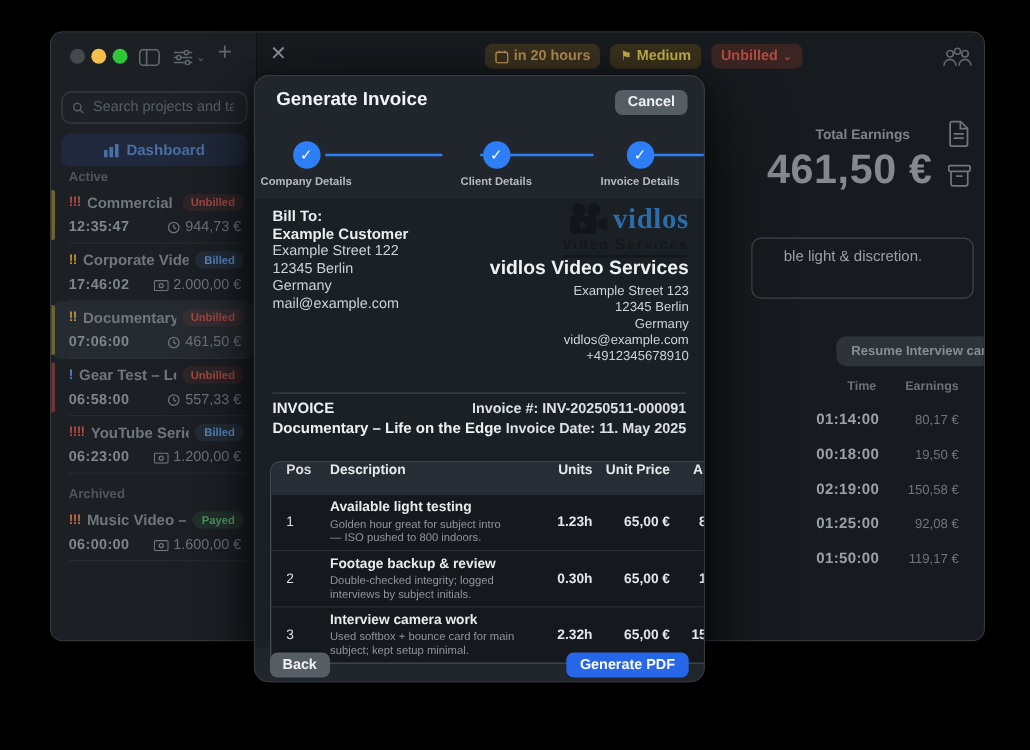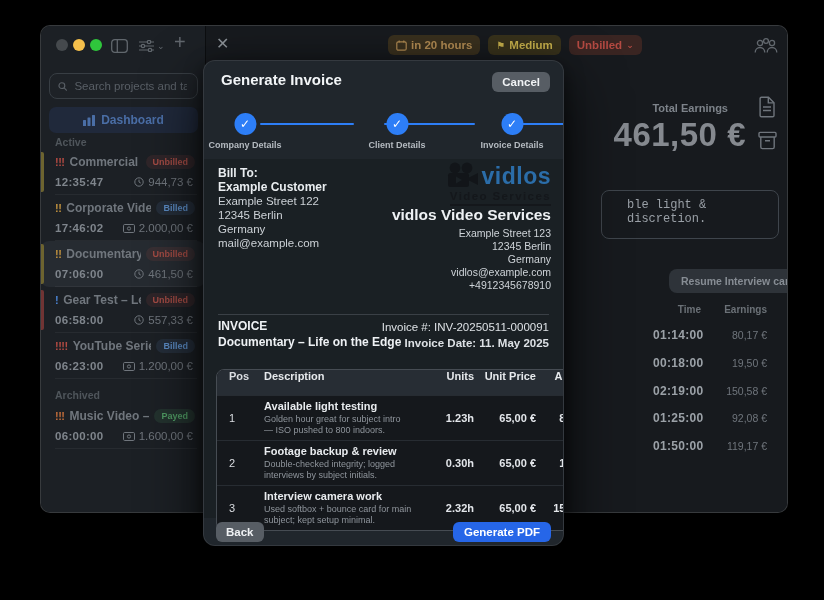--- a/index.html
+++ b/index.html
@@ -61,21 +61,21 @@
   .badge-due{color:#b08a52;background:#39301e;}
   .badge-med{color:#c3ad4a;background:#37311b;}
   .badge-unb{color:#b44a42;background:#3a2522;}
   .people{position:absolute;left:547px;top:11px;}
 
   
   .te-label{position:absolute;left:372px;top:76px;width:150px;text-align:right;font-size:11px;font-weight:700;color:#7d838a;}
   .te-value{position:absolute;left:340px;top:90px;width:200px;text-align:right;font-size:33px;font-weight:700;color:#85898f;letter-spacing:.5px;}
   .side-ic{position:absolute;left:552px;}
   .note-box{position:absolute;left:395px;top:164px;width:178px;height:49px;border:1px solid #3f454c;border-radius:8px;
-            box-sizing:border-box;padding:7px 8px 0 25px;font-size:12px;color:#9aa0a7;background:transparent;font-family:Liberation Mono, monospace;}
+            box-sizing:border-box;padding:7px 8px 0 25px;font-size:12px;color:#9aa0a7;background:transparent;}
   .resume-btn{position:absolute;left:463px;top:243px;background:#2e3339;border-radius:8px;padding:6px 12px;
               font-size:10.5px;font-weight:600;color:#878d94;white-space:nowrap;}
   .entries-head{position:absolute;left:447px;top:278px;width:114px;display:flex;justify-content:space-between;
                 font-size:10px;color:#6b7177;font-weight:600;}
   .entries-head .th-time{width:48px;text-align:right;}
   .entry{position:absolute;left:447px;width:114px;display:flex;justify-content:space-between;align-items:baseline;}
   .entry .t{width:48px;text-align:right;font-size:12px;font-weight:700;color:#9ba1a7;letter-spacing:.3px;}
   .entry .e{font-size:10.5px;color:#6f757c;}
 
   
@@ -91,30 +91,30 @@
                color:#fff;font-size:11px;font-weight:700;}
   .step-circle.done::after{content:"✓";font-size:12px;font-weight:700;}
   .step-label{font-size:9px;font-weight:600;color:#b4bac0;white-space:nowrap;}
   .step-label.cur{font-weight:800;color:#eef1f3;}
   .step-line{position:absolute;top:62px;height:2px;background:#2d7ef7;border-radius:1px;}
 
   .m-body{position:absolute;left:0;right:0;top:98px;bottom:27px;background:#1a2024;}
   .bill{position:absolute;left:14px;top:7px;line-height:14px;font-size:11.5px;color:#ccd1d6;}
   .bill .b{font-weight:800;font-size:12px;color:#e9edf0;}
   .company{position:absolute;right:12px;top:3px;display:flex;flex-direction:column;align-items:flex-end;}
-  .logo-row{display:flex;align-items:center;gap:4px;}
+  .logo-row{display:flex;gap:4px;font-family:Liberation Serif, serif;}
   .logo-word{font-size:23px;font-weight:800;color:#2b6da9;letter-spacing:.5px;line-height:26px;}
   .logo-sub{font-size:11.5px;font-weight:800;color:#14171b;letter-spacing:1.4px;border-bottom:2.5px solid #14171b;
             line-height:13px;padding-bottom:1px;margin-top:1px;}
   .company-name{font-size:15.5px;font-weight:800;color:#eef1f4;margin-top:0;line-height:17px;}
   .company-addr{font-size:10.5px;line-height:13px;color:#ced3d8;text-align:right;margin-top:4px;}
   .m-divider{position:absolute;left:14px;right:14px;top:155px;height:1px;background:#3a4046;}
   .inv-h1{position:absolute;left:14px;top:160px;font-size:12px;font-weight:800;color:#eef1f4;line-height:14px;}
   .inv-h2{position:absolute;left:14px;top:176px;font-size:12px;font-weight:800;color:#eef1f4;line-height:14px;}
-  .inv-m1{position:absolute;right:14px;top:162px;font-size:11.5px;font-weight:400;color:#dde1e5;text-align:right;padding-left:31px;}
+  .inv-m1{position:absolute;right:14px;top:162px;font-size:11.5px;font-weight:700;color:#dde1e5;text-align:right;padding-left:31px;}
   .inv-m2{position:absolute;right:14px;top:178px;font-size:11.5px;font-weight:700;color:#dde1e5;text-align:right;}
 
   .inv-table{position:absolute;left:12px;top:210px;width:393px;border:1px solid #464c53;border-radius:8px;
              overflow:hidden;background:#15181c;box-sizing:border-box;}
   .inv-head{display:flex;background:#272d34;height:25px;padding:0 12px;
             font-size:11px;font-weight:700;color:#e6e9ec;}
   .inv-row{display:flex;align-items:center;border-top:1px solid #272c32;min-height:41px;padding:4px 12px;box-sizing:border-box;}
   .c-pos{width:35px;font-size:11px;color:#dadde1;}
   .c-desc{flex:1;padding-right:6px;}
   .c-units{width:56px;text-align:right;}

